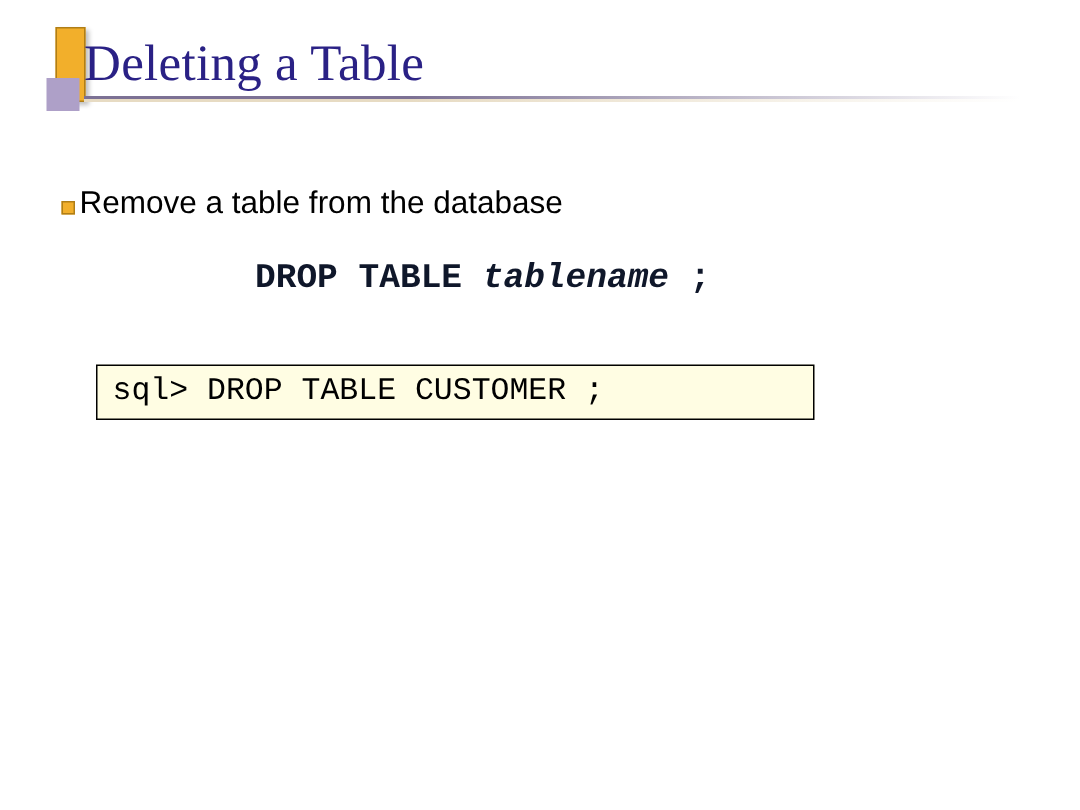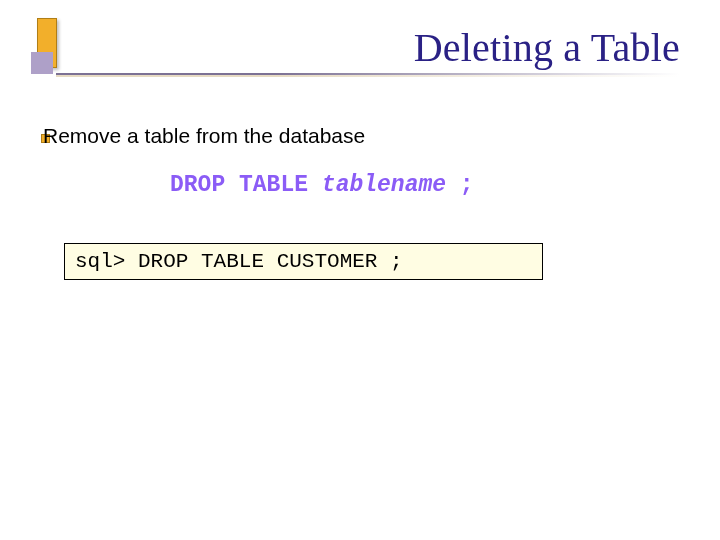--- a/index.html
+++ b/index.html
@@ -42,25 +42,25 @@
   }
 
   
   .title-wrap {
     position: absolute;
     top: 24px;
     left: 56px;
     right: 40px;
   }
   .title {
-    font-size: 40px;
+    font-size: 34px;
     color: #2a2185;
     font-family: "Times New Roman", Times, serif;
     font-weight: 400;
-    text-align: right;
+    text-align: left;
     letter-spacing: 0.2px;
     padding-bottom: 2px;
   }
   .title-underline {
     position: relative;
     height: 2px;
     margin-top: 0;
   }
   .title-underline::before {
     content: "";
@@ -78,21 +78,21 @@
     left: 0;
     right: 0;
     height: 2px;
     background: linear-gradient(to right, #e7dbc3 0%, #e7dbc3 35%, rgba(231,219,195,0) 100%);
   }
 
   
   .body-line {
     position: absolute;
     top: 124px;
-    left: 43px;
+    left: 53px;
     font-size: 21px;
     color: #000;
   }
   
   .mini-bullet {
     position: absolute;
     top: 134px;
     left: 41px;
     width: 7px;
     height: 7px;
@@ -101,21 +101,21 @@
   }
 
   
   .syntax-line {
     position: absolute;
     top: 172px;
     left: 170px;
     font-family: "Courier New", Courier, monospace;
     font-size: 23px;
     font-weight: bold;
-    color: #8b5cf6;
+    color: #0f172a;
     white-space: pre;
   }
   .syntax-line .param { font-style: italic; }
 
   
   .code-box {
     position: absolute;
     top: 243px;
     left: 64px;
     width: 479px;

